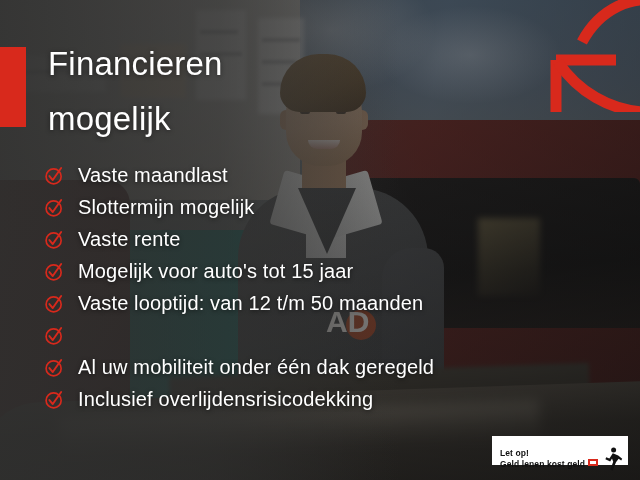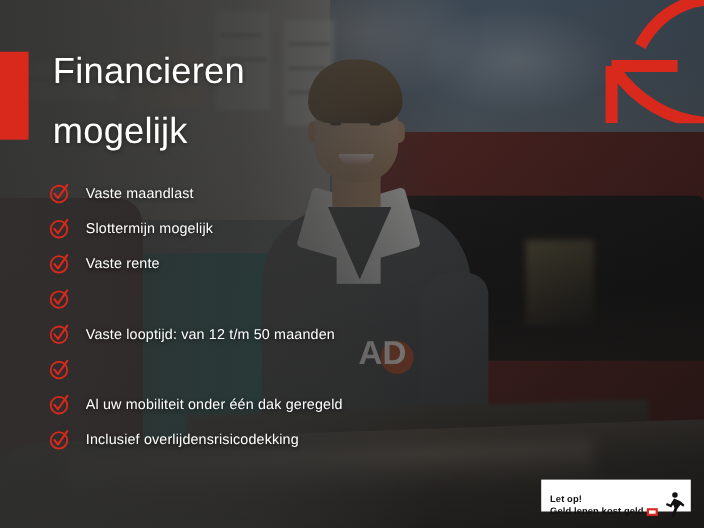--- a/index.html
+++ b/index.html
@@ -172,36 +172,36 @@
 
   .feature-list {
     position:absolute; left:44px; top:159px; width:420px;
     list-style:none;
   }
   .feature-item {
     position:relative; height:32px; display:flex; align-items:center; gap:13px;
   }
   .check-icon { flex:0 0 auto; width:21px; height:21px; display:block; }
   .feature-text {
-    color:#ffffff; font-size:13px; line-height:17px; font-weight:400;
+    color:#ffffff; font-size:20px; line-height:17px; font-weight:400;
     letter-spacing:.15px; white-space:nowrap;
     text-shadow:0 1px 4px rgba(0,0,0,.6);
   }
 
   .warning-badge {
     position:absolute; left:492px; top:436px; width:136px; height:29px;
     background:#ffffff; display:flex; align-items:center;
     padding:16px 5px 0 8px; gap:3px;
   }
   .warning-text { flex:1 1 auto; }
   .warn-line {
     display:block; color:#111111; font-size:8.5px; line-height:10.5px;
     font-weight:700; letter-spacing:.1px; white-space:nowrap;
   }
-  .warn-line-2 { display:flex; align-items:flex-end; gap:3px; }
+  .warn-line-2 { display:flex; align-items:flex-start; gap:3px; }
   .warn-red-box {
     display:inline-block; width:10px; height:7px; background:#d8291c;
     position:relative; flex:0 0 auto;
   }
   .warn-red-box::after {
     content:""; position:absolute; left:2px; top:2px; width:6px; height:3px; background:#ffffff;
   }
   .walker-icon { flex:0 0 auto; width:22px; height:24px; display:block; }
 </style>
 </head>
@@ -294,20 +294,21 @@
         <circle cx="11" cy="13" r="8.6" fill="none" stroke="#d8291c" stroke-width="1.9"></circle>
         <path d="M6.2 12.6 L10 17.2 L19.6 3.4" fill="none" stroke="#d8291c" stroke-width="2.2" stroke-linecap="round" stroke-linejoin="round"></path>
       </svg>
       <span class="feature-text">Vaste rente</span>
     </li>
     <li class="feature-item">
       <svg class="check-icon" viewBox="0 0 24 24">
         <circle cx="11" cy="13" r="8.6" fill="none" stroke="#d8291c" stroke-width="1.9"></circle>
         <path d="M6.2 12.6 L10 17.2 L19.6 3.4" fill="none" stroke="#d8291c" stroke-width="2.2" stroke-linecap="round" stroke-linejoin="round"></path>
       </svg>
+      <span class="feature-text">Mogelijk voor auto's tot 15 jaar</span>
     </li>
     <li class="feature-item">
       <svg class="check-icon" viewBox="0 0 24 24">
         <circle cx="11" cy="13" r="8.6" fill="none" stroke="#d8291c" stroke-width="1.9"></circle>
         <path d="M6.2 12.6 L10 17.2 L19.6 3.4" fill="none" stroke="#d8291c" stroke-width="2.2" stroke-linecap="round" stroke-linejoin="round"></path>
       </svg>
       <span class="feature-text">Vaste looptijd: van 12 t/m 50 maanden</span>
     </li>
     <li class="feature-item">
       <svg class="check-icon" viewBox="0 0 24 24">

